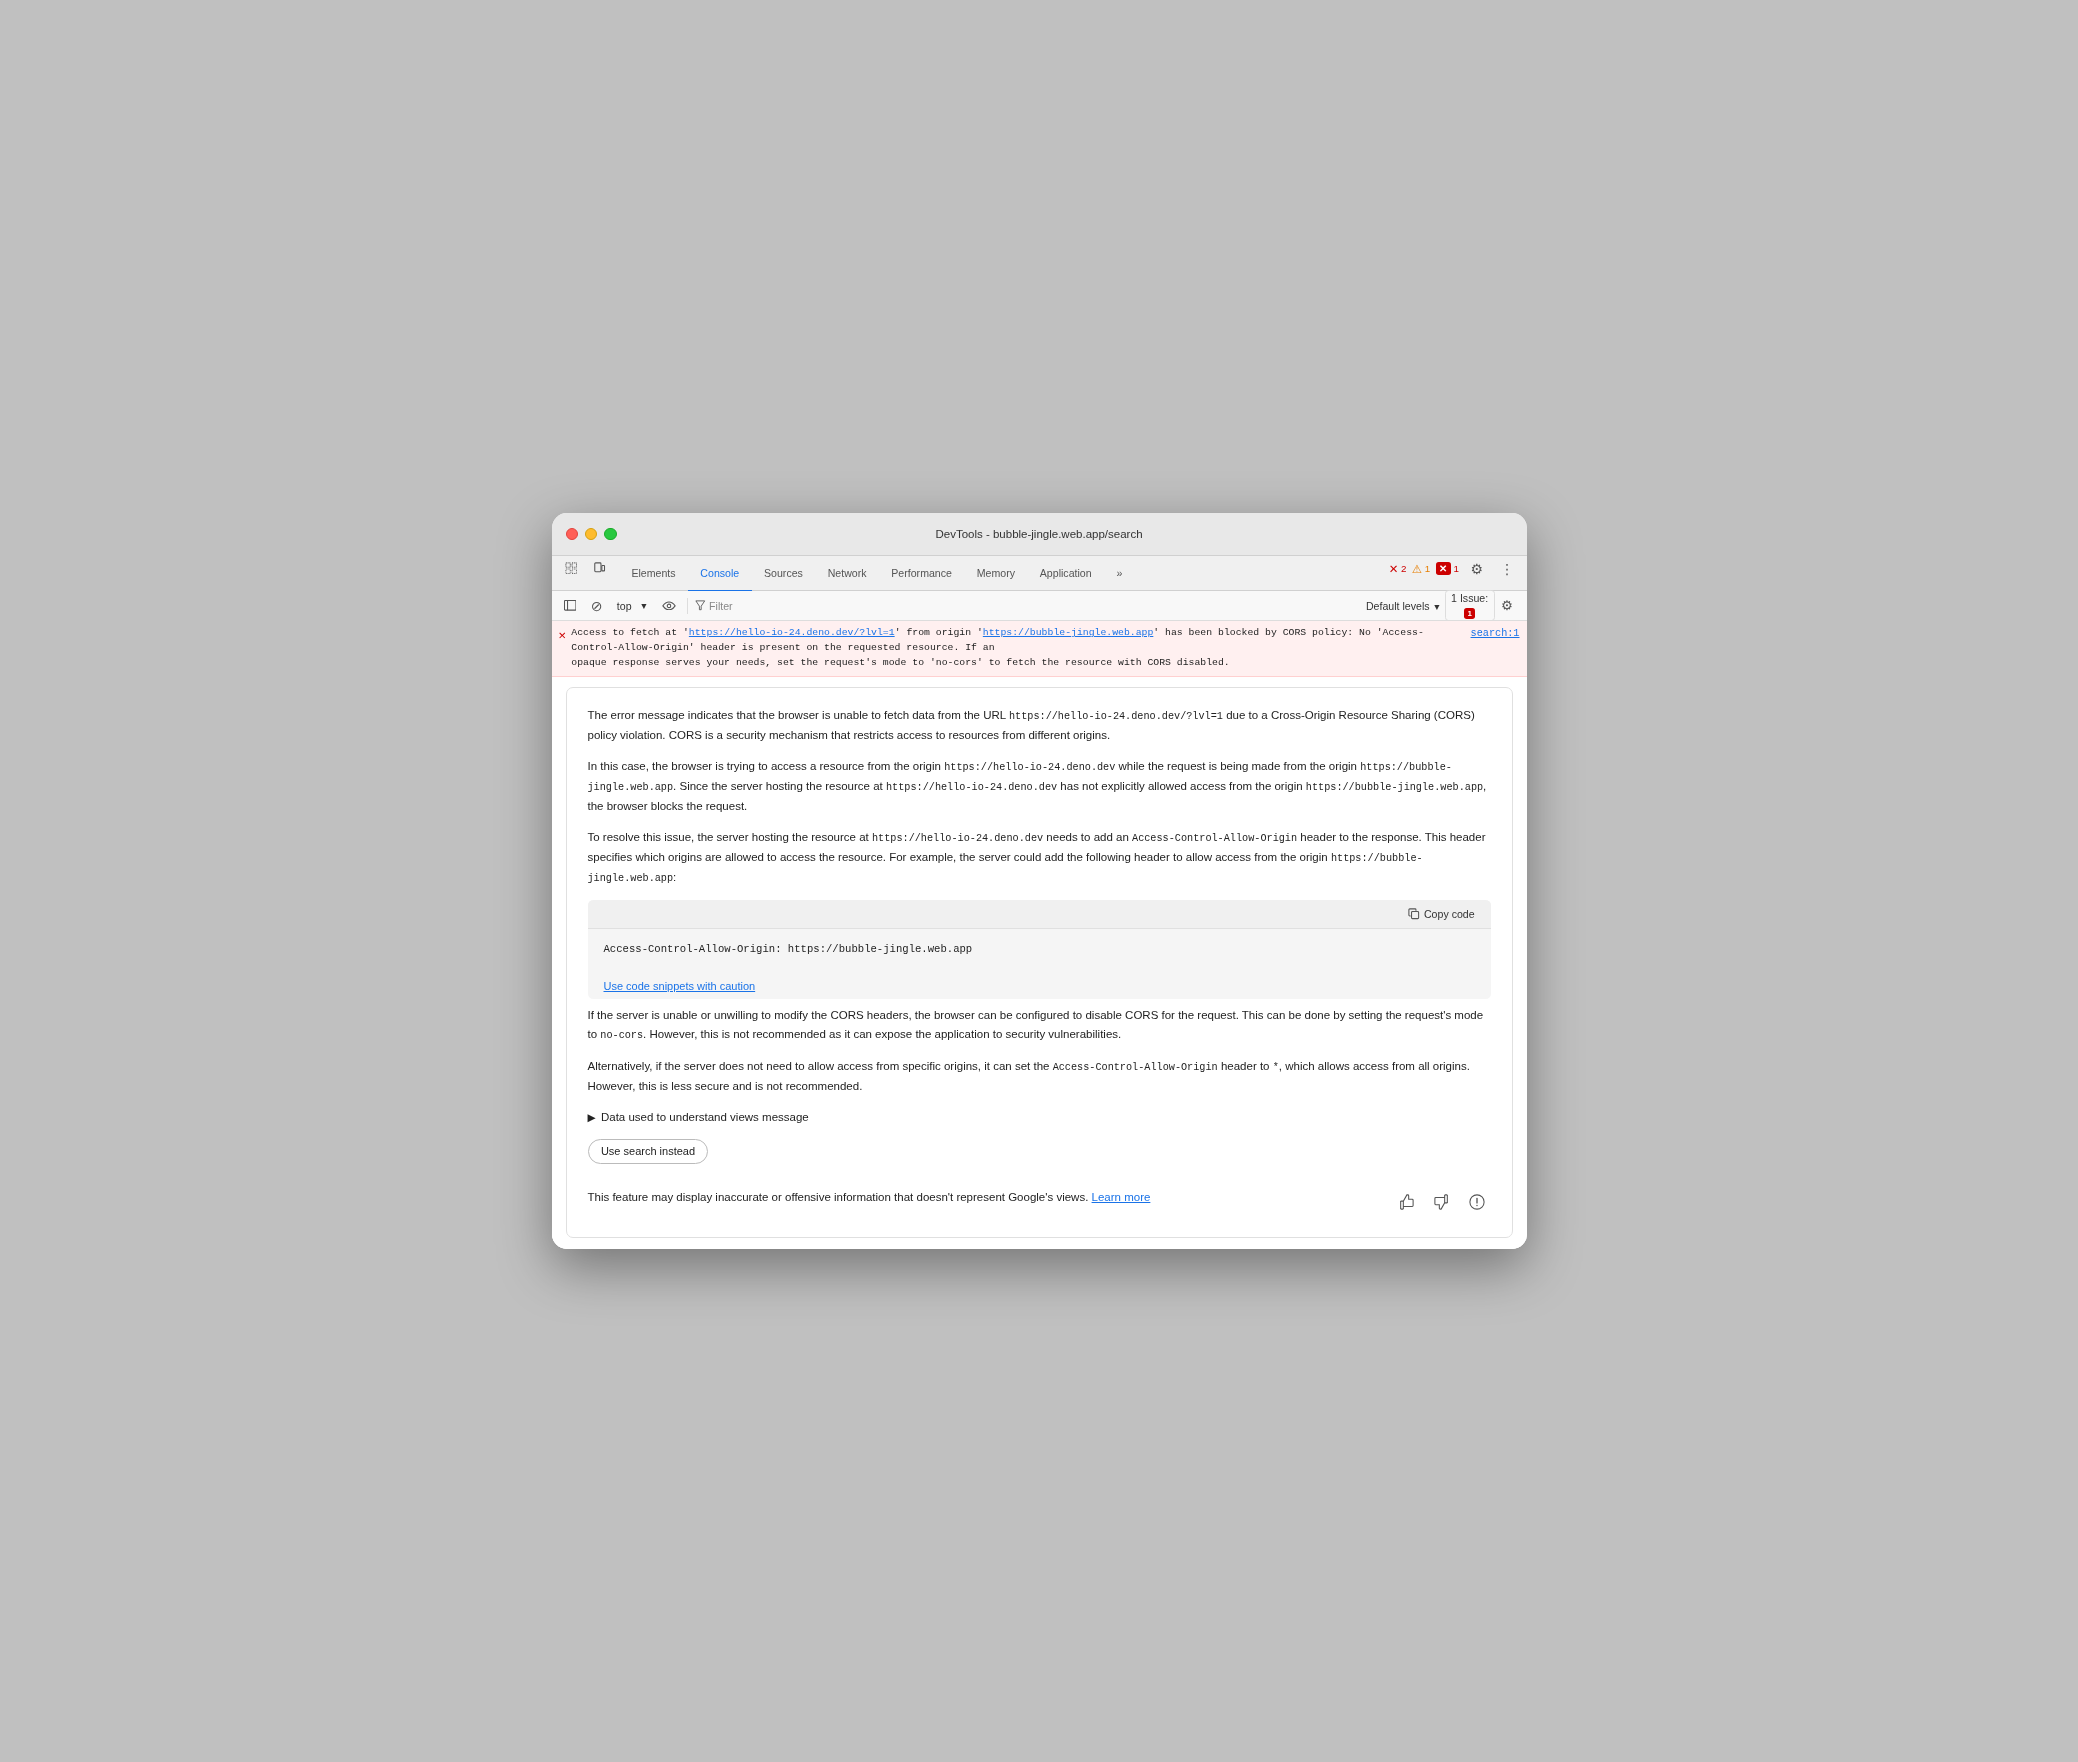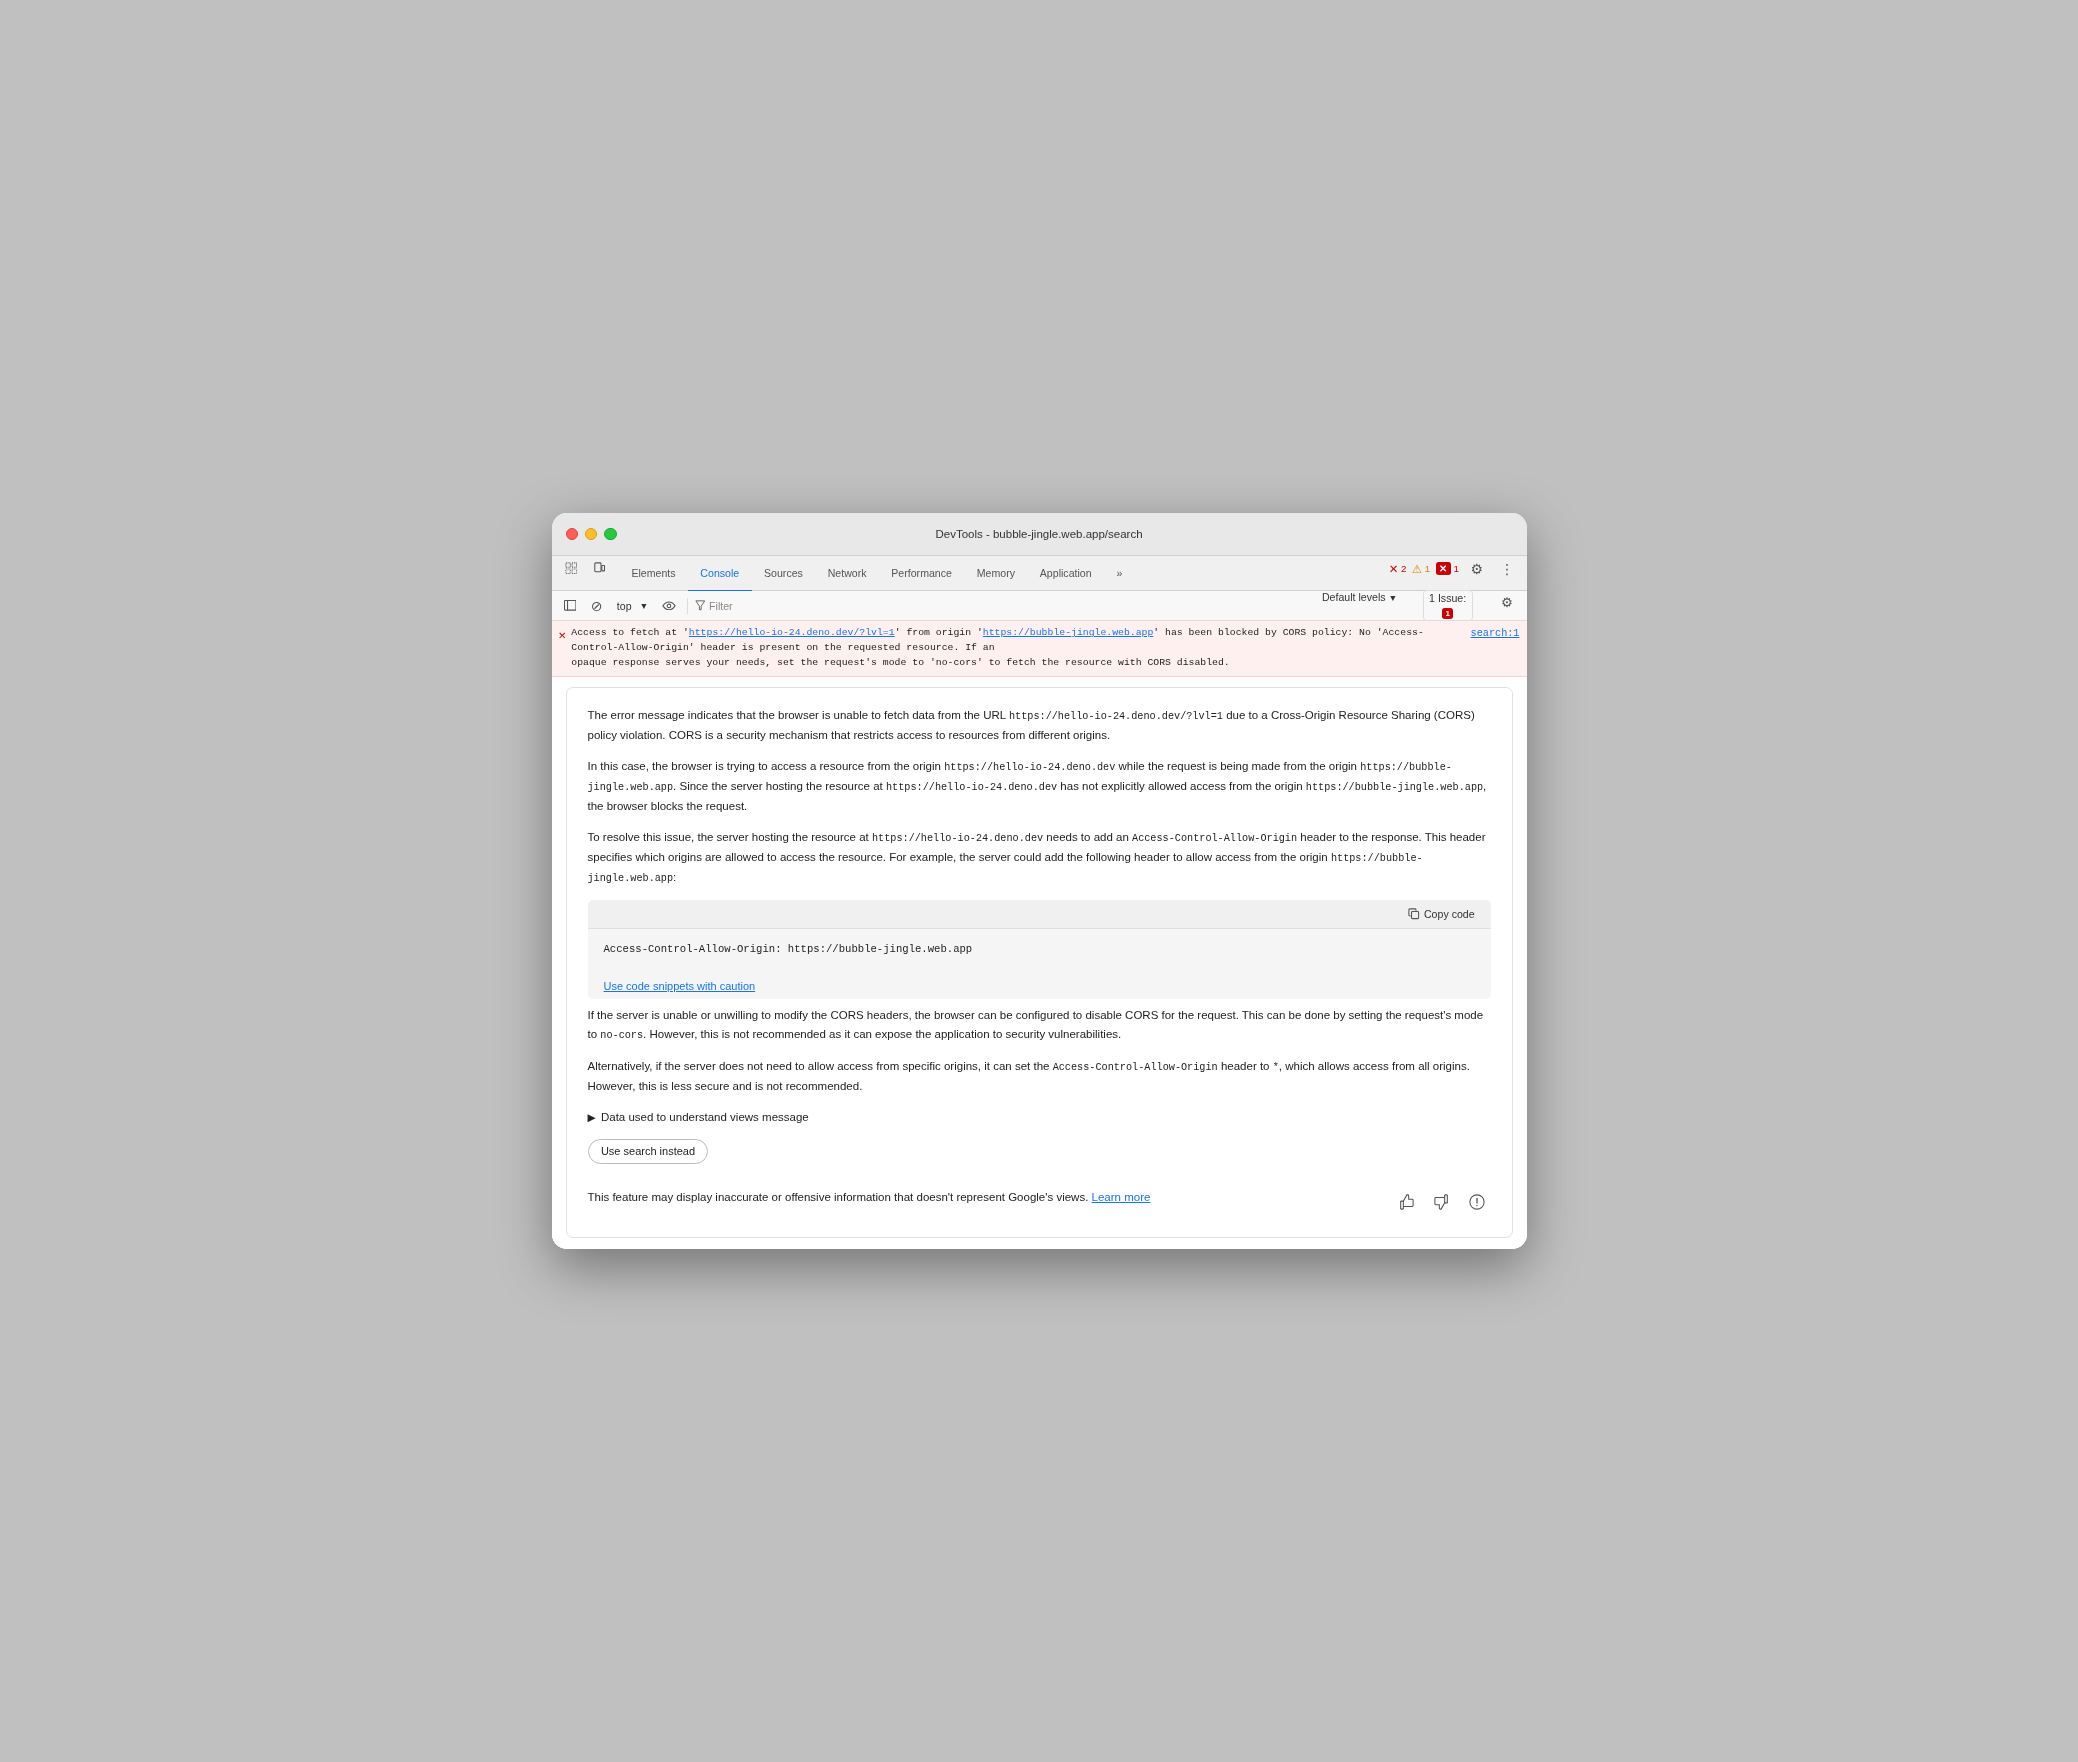--- a/index.html
+++ b/index.html
@@ -178,22 +178,22 @@
       align-items: center;
       gap: 3.5px;
       flex: 1;
       font-size: 10.6px;
       color: #555;
       cursor: pointer;
     }
     .toolbar-right {
       margin-left: auto;
       display: flex;
-      align-items: flex-start;
-      gap: 22px;
+      align-items: center;
+      gap: 0;
     }
     .levels-select {
       font-size: 10.6px;
       color: #333;
       cursor: pointer;
       padding: 1.8px 3.5px;
       border-radius: 3.5px;
       border: none;
       background: transparent;
     }

